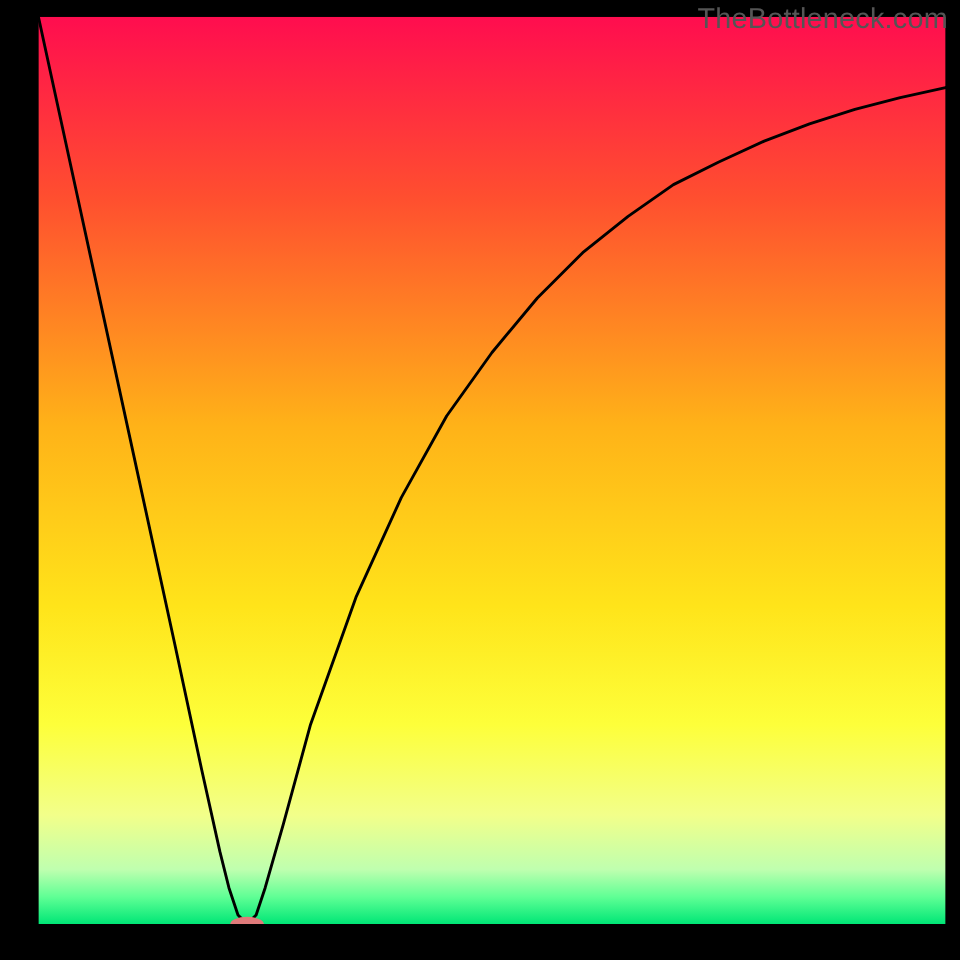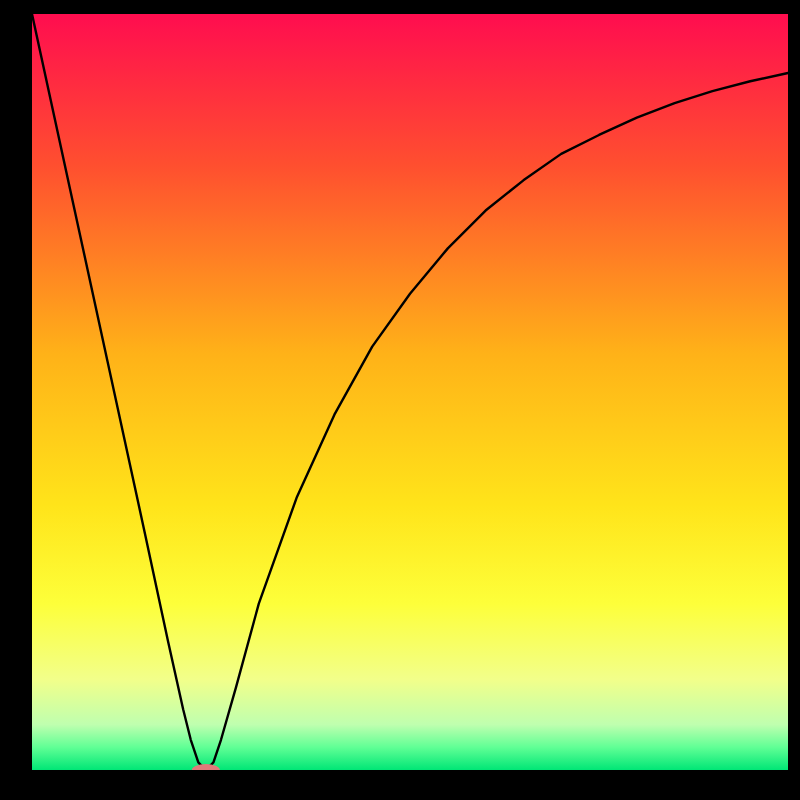--- a/index.html
+++ b/index.html
@@ -32,20 +32,21 @@
     left: 0;
     width: 800px;
     height: 800px;
     z-index: 2;
   }
 </style>
 </head>
 <body>
 
 <div class="container">
+  <div class="watermark">TheBottleneck.com</div>
   <svg class="plot" viewBox="0 0 800 800" preserveAspectRatio="none">
     <defs>
       <linearGradient id="bg-grad" x1="0" y1="0" x2="0" y2="1">
           <stop offset="0%" stop-color="#ff0d4f"></stop>
           <stop offset="20%" stop-color="#ff4f2f"></stop>
           <stop offset="45%" stop-color="#ffb218"></stop>
           <stop offset="65%" stop-color="#ffe41a"></stop>
           <stop offset="78%" stop-color="#fdff3a"></stop>
           <stop offset="88%" stop-color="#f2ff8a"></stop>
           <stop offset="94%" stop-color="#bfffaf"></stop>

